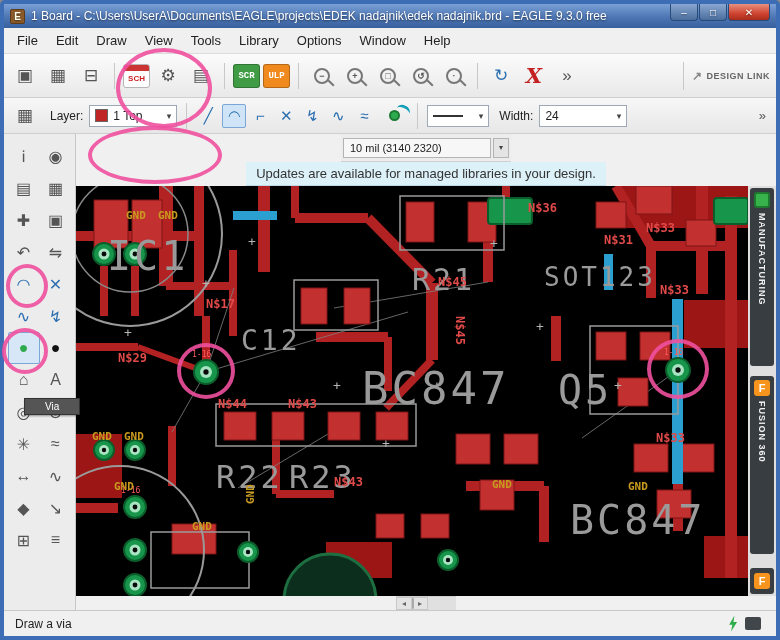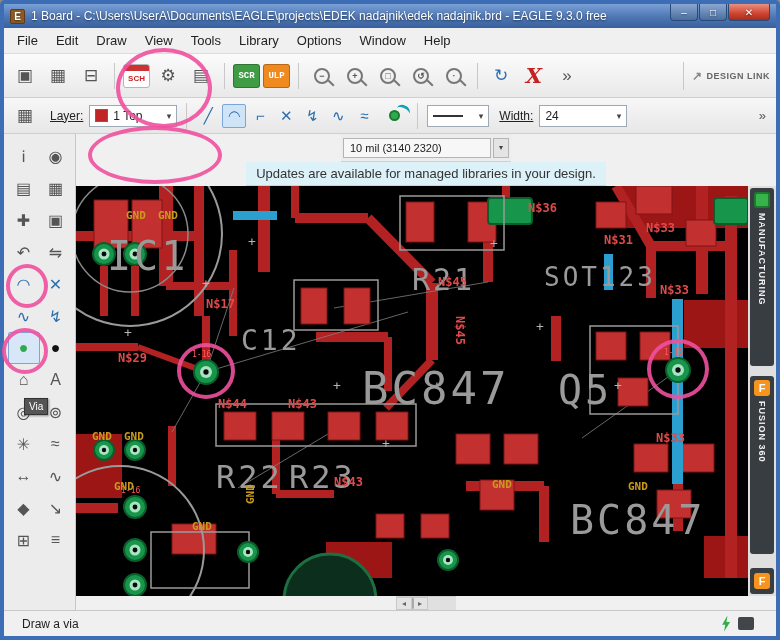--- a/index.html
+++ b/index.html
@@ -38,21 +38,21 @@
   .mag { position:relative; width:16px; height:16px; border:2px solid #777; border-radius:50%; }
   .mag::after { content:""; position:absolute; width:8px; height:2px; background:#777; right:-7px; bottom:-2px; transform:rotate(45deg); }
   .mag-sign { position:absolute; inset:0; display:flex; align-items:center; justify-content:center; font-size:9px; font-weight:bold; color:#555; }
   .design-link { margin-left:auto; display:flex; align-items:center; gap:4px; font-size:9px; font-weight:bold; color:#666;
                  border-left:1px solid #c8c8c8; padding-left:8px; height:28px; letter-spacing:.5px; }
   .dl-icon { font-size:12px; color:#888; }
 
   
   .toolbar2 { height:36px; display:flex; align-items:center; gap:4px; padding:0 6px;
               background:linear-gradient(#f7f7f7,#e7e7e7); border-bottom:1px solid #cfcfcf; }
-  .tlabel { font-size:12px; color:#222; margin:0 2px 0 6px;text-decoration:underline; }
+  .tlabel { font-size:12px; color:#222; margin:0 2px 0 6px; }
   .combo { display:flex; align-items:center; gap:5px; background:#fff; border:1px solid #9daab6;
            height:22px; padding:0 5px; font-size:12px; min-width:88px; color:#222; }
   .swatch { width:13px; height:13px; background:#c02626; border:1px solid #666; }
   .caret { margin-left:auto; font-size:9px; color:#444; }
   #bend-icons { display:flex; gap:2px; }
   .bend { width:24px; height:24px; display:flex; align-items:center; justify-content:center;
           font-size:15px; color:#2b6fb0; border:1px solid transparent; }
   .bend.sel { background:#cfe4f7; border:1px solid #7aa7d8; border-radius:2px; }
   .route { width:28px; height:24px; display:flex; align-items:center; justify-content:center; }
   .route-dot { width:11px; height:11px; border-radius:50%; background:#2faa4e; border:2px solid #1c7a33; position:relative; }
@@ -96,28 +96,28 @@
                 display:flex; align-items:center; justify-content:center; }
 
   .hscroll { height:14px; display:flex; align-items:stretch; background:#f0f0f0; border-top:1px solid #d0d0d0; }
   .sarrow { width:16px; display:flex; align-items:center; justify-content:center; font-size:8px; color:#666;
             background:#e4e4e4; border:1px solid #c8c8c8; }
   .strack { flex:1; position:relative; background:#f4f4f4; }
   .sthumb { position:absolute; left:46%; width:22%; top:1px; bottom:1px; background:#cdcdcd; border:1px solid #aaa; border-radius:2px; }
   .scorner { width:28px; background:#e0e0e0; }
 
   .statusbar { height:26px; background:#f0f0f0; border-top:1px solid #c8c8c8; display:flex; align-items:center;
-               padding:0 18px; font-size:12px; color:#222; }
+               padding:0 11px; font-size:12px; color:#222; }
   .status-icons { margin-left:auto; display:flex; gap:6px; align-items:center; padding-right:4px; }
   .bolt { width:12px; height:16px; background:#2fae49; clip-path:polygon(62% 0,18% 58%,44% 58%,34% 100%,84% 40%,54% 40%); }
   .chat { width:16px; height:13px; background:#41464b; border-radius:2px; }
 
   #annotation-layer { position:absolute; inset:0; pointer-events:none; z-index:50; }
   .anno { position:absolute; border:4px solid #f0509e; border-radius:50%; opacity:.9; }
-  .tooltip { position:absolute; left:20px; top:394px; background:#555; color:#fff; font-size:10px; padding:2px 4px;
+  .tooltip { position:absolute; left:20px; top:394px; background:#555; color:#fff; font-size:10px; padding:2px 20px;
              border:1px solid #333; box-shadow:1px 1px 2px rgba(0,0,0,.4); z-index:60; }
 </style>
 </head>
 <body>
 
 <div class="window">
 
   <div class="titlebar">
     <span class="app-icon">E</span>
     <span class="title-text">1 Board - C:\Users\UserA\Documents\EAGLE\projects\EDEK nadajnik\edek nadajnik.brd - EAGLE 9.3.0 free</span>

